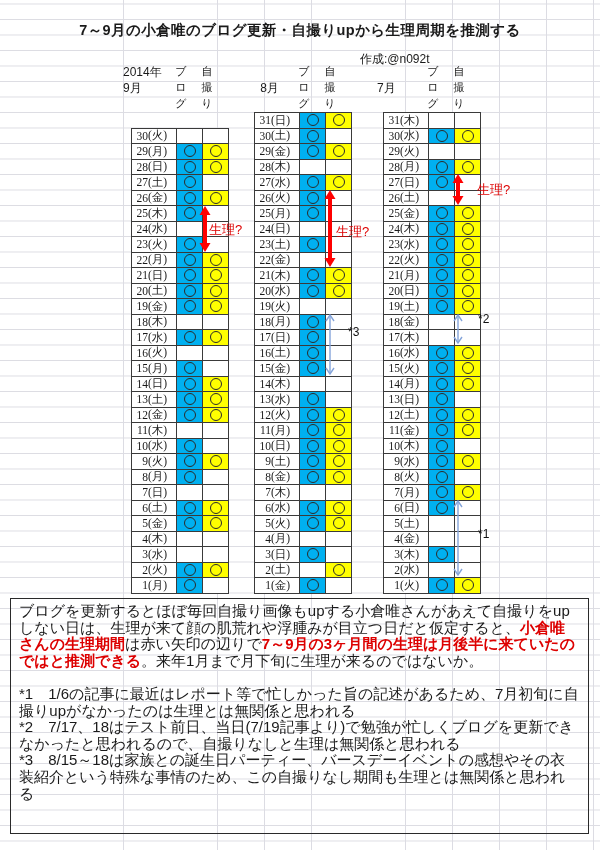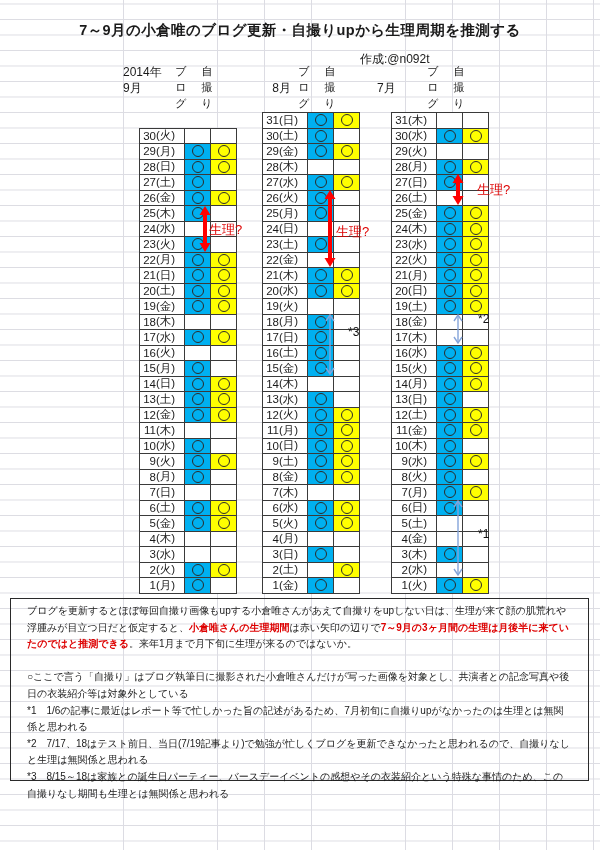--- a/index.html
+++ b/index.html
@@ -11,36 +11,36 @@
     background-size:47px 15.5px;
     background-position:29px 3.5px;
     font-family:"Liberation Sans",sans-serif;color:#1a1a1a;
   }
   .title{position:absolute;top:21px;left:0;width:600px;text-align:center;
     font-size:14.5px;font-weight:bold;letter-spacing:.4px;}
   .credit{position:absolute;left:360px;top:51px;font-size:12px;}
   .month{position:absolute;top:64px;}
   .mlabel{position:absolute;width:43px;font-size:12px;line-height:16px;white-space:nowrap;}
   .vh{position:absolute;top:0;width:26px;text-align:center;font-size:11px;line-height:15.8px;}
-  .mtable{position:absolute;left:16px;border-top:1px solid #3a3a3a;border-left:1px solid #3a3a3a;}
+  .mtable{position:absolute;left:8px;border-top:1px solid #3a3a3a;border-left:1px solid #3a3a3a;font-family:Liberation Serif, serif;}
   .row{display:flex;height:15.5px;box-sizing:border-box;}
   .cell{box-sizing:border-box;border-right:1px solid #3a3a3a;border-bottom:1px solid #3a3a3a;
     display:flex;align-items:center;background:#fff;}
   .date{width:45px;font-size:11.5px;padding-left:1px;white-space:nowrap;}
   .dnum{display:inline-block;width:15px;text-align:right;}
   .mark{width:26px;justify-content:center;}
   .b-on{background:var(--blog-fill);}
   .s-on{background:var(--selfie-fill);}
   .circ{display:block;width:10px;height:10px;border:1.4px solid #2b2b2b;border-radius:50%;}
   #ann{position:absolute;left:0;top:0;pointer-events:none;}
   .ann-label{position:absolute;white-space:nowrap;}
   .ann-label.seiri{color:var(--red-text);font-weight:normal;font-size:13px;}
   .ann-label.note{font-size:12px;color:#111;}
-  .notes{position:absolute;left:10px;top:598px;width:579px;height:183px;box-sizing:border-box;
-    border:1px solid #2a2a2a;padding:4px 16px;font-size:10px;line-height:16.6px;}
+  .notes{position:absolute;left:10px;top:598px;width:579px;height:236px;box-sizing:border-box;
+    border:1px solid #2a2a2a;padding:4px 8px;font-size:15px;line-height:16.6px;}
   .note-p{min-height:16.6px;}
   .red-em{color:var(--red-text);font-weight:bold;}
 </style>
 </head>
 <body>
 
 <div class="sheet">
 
   <div class="title">7～9月の小倉唯のブログ更新・自撮りupから生理周期を推測する</div>
   <div class="credit">作成:@n092t</div>
@@ -361,21 +361,21 @@
           </div>
           <div class="cell mark b-on">
             <span class="circ"></span>
           </div>
           <div class="cell mark"></div>
         </div>
       </div>
   </div>
 
   <div class="month" style="left:246px;">
-    <div class="mlabel" style="top:16px;left:2px;text-align:right;">8月</div>
+    <div class="mlabel" style="top:16px;left:2px;text-align:center;">8月</div>
     <div class="vh vh-blog" style="left:45px;">ブ<br>ロ<br>グ</div>
     <div class="vh vh-selfie" style="left:71px;">自<br>撮<br>り</div>
     <div class="mtable" style="top:48px;">
         <div class="row">
           <div class="cell date">
             <span class="dnum">31</span>
             <span class="dwd">(日)</span>
           </div>
           <div class="cell mark b-on">
             <span class="circ"></span>
@@ -1048,21 +1048,20 @@
       <polyline points="454,321 458,315 462,321" fill="none" stroke="#84a4da" stroke-width="1.4"></polyline>
       <polyline points="454,337 458,343 462,337" fill="none" stroke="#84a4da" stroke-width="1.4"></polyline>
       <line x1="458" y1="501" x2="458" y2="575" stroke="#84a4da" stroke-width="1.4"></line>
       <polyline points="454,507 458,501 462,507" fill="none" stroke="#84a4da" stroke-width="1.4"></polyline>
       <polyline points="454,569 458,575 462,569" fill="none" stroke="#84a4da" stroke-width="1.4"></polyline>
     </svg>
 
   <div class="notes" id="notes-body">
       <div class="note-p"><span>ブログを更新するとほぼ毎回自撮り画像もupする小倉唯さんがあえて自撮りをupしない日は、生理が来て顔の肌荒れや浮腫みが目立つ日だと仮定すると、</span><span class="red-em">小倉唯さんの生理期間</span><span>は赤い矢印の辺りで</span><span class="red-em">7～9月の3ヶ月間の生理は月後半に来ていたのではと推測できる</span><span>。来年1月まで月下旬に生理が来るのではないか。</span></div>
       <div class="note-p">&nbsp;</div>
-      <div class="note-p"><span>○ここで言う「自撮り」はブログ執筆日に撮影された小倉唯さんだけが写った画像を対象とし、共演者との記念写真や後日の衣装紹介等は対象外としている</span></div>
       <div class="note-p"><span>*1　1/6の記事に最近はレポート等で忙しかった旨の記述があるため、7月初旬に自撮りupがなかったのは生理とは無関係と思われる</span></div>
       <div class="note-p"><span>*2　7/17、18はテスト前日、当日(7/19記事より)で勉強が忙しくブログを更新できなかったと思われるので、自撮りなしと生理は無関係と思われる</span></div>
       <div class="note-p"><span>*3　8/15～18は家族との誕生日パーティー、バースデーイベントの感想やその衣装紹介という特殊な事情のため、この自撮りなし期間も生理とは無関係と思われる</span></div>
     </div>
 
 <div class="ann-label seiri" style="left: 209px; top: 221px;">生理?</div>
     <div class="ann-label seiri" style="left: 336px; top: 223px;">生理?</div>
     <div class="ann-label seiri" style="left: 477px; top: 181px;">生理?</div>
     <div class="ann-label note" style="left: 348px; top: 325px;">*3</div>
     <div class="ann-label note" style="left: 478px; top: 312px;">*2</div>

